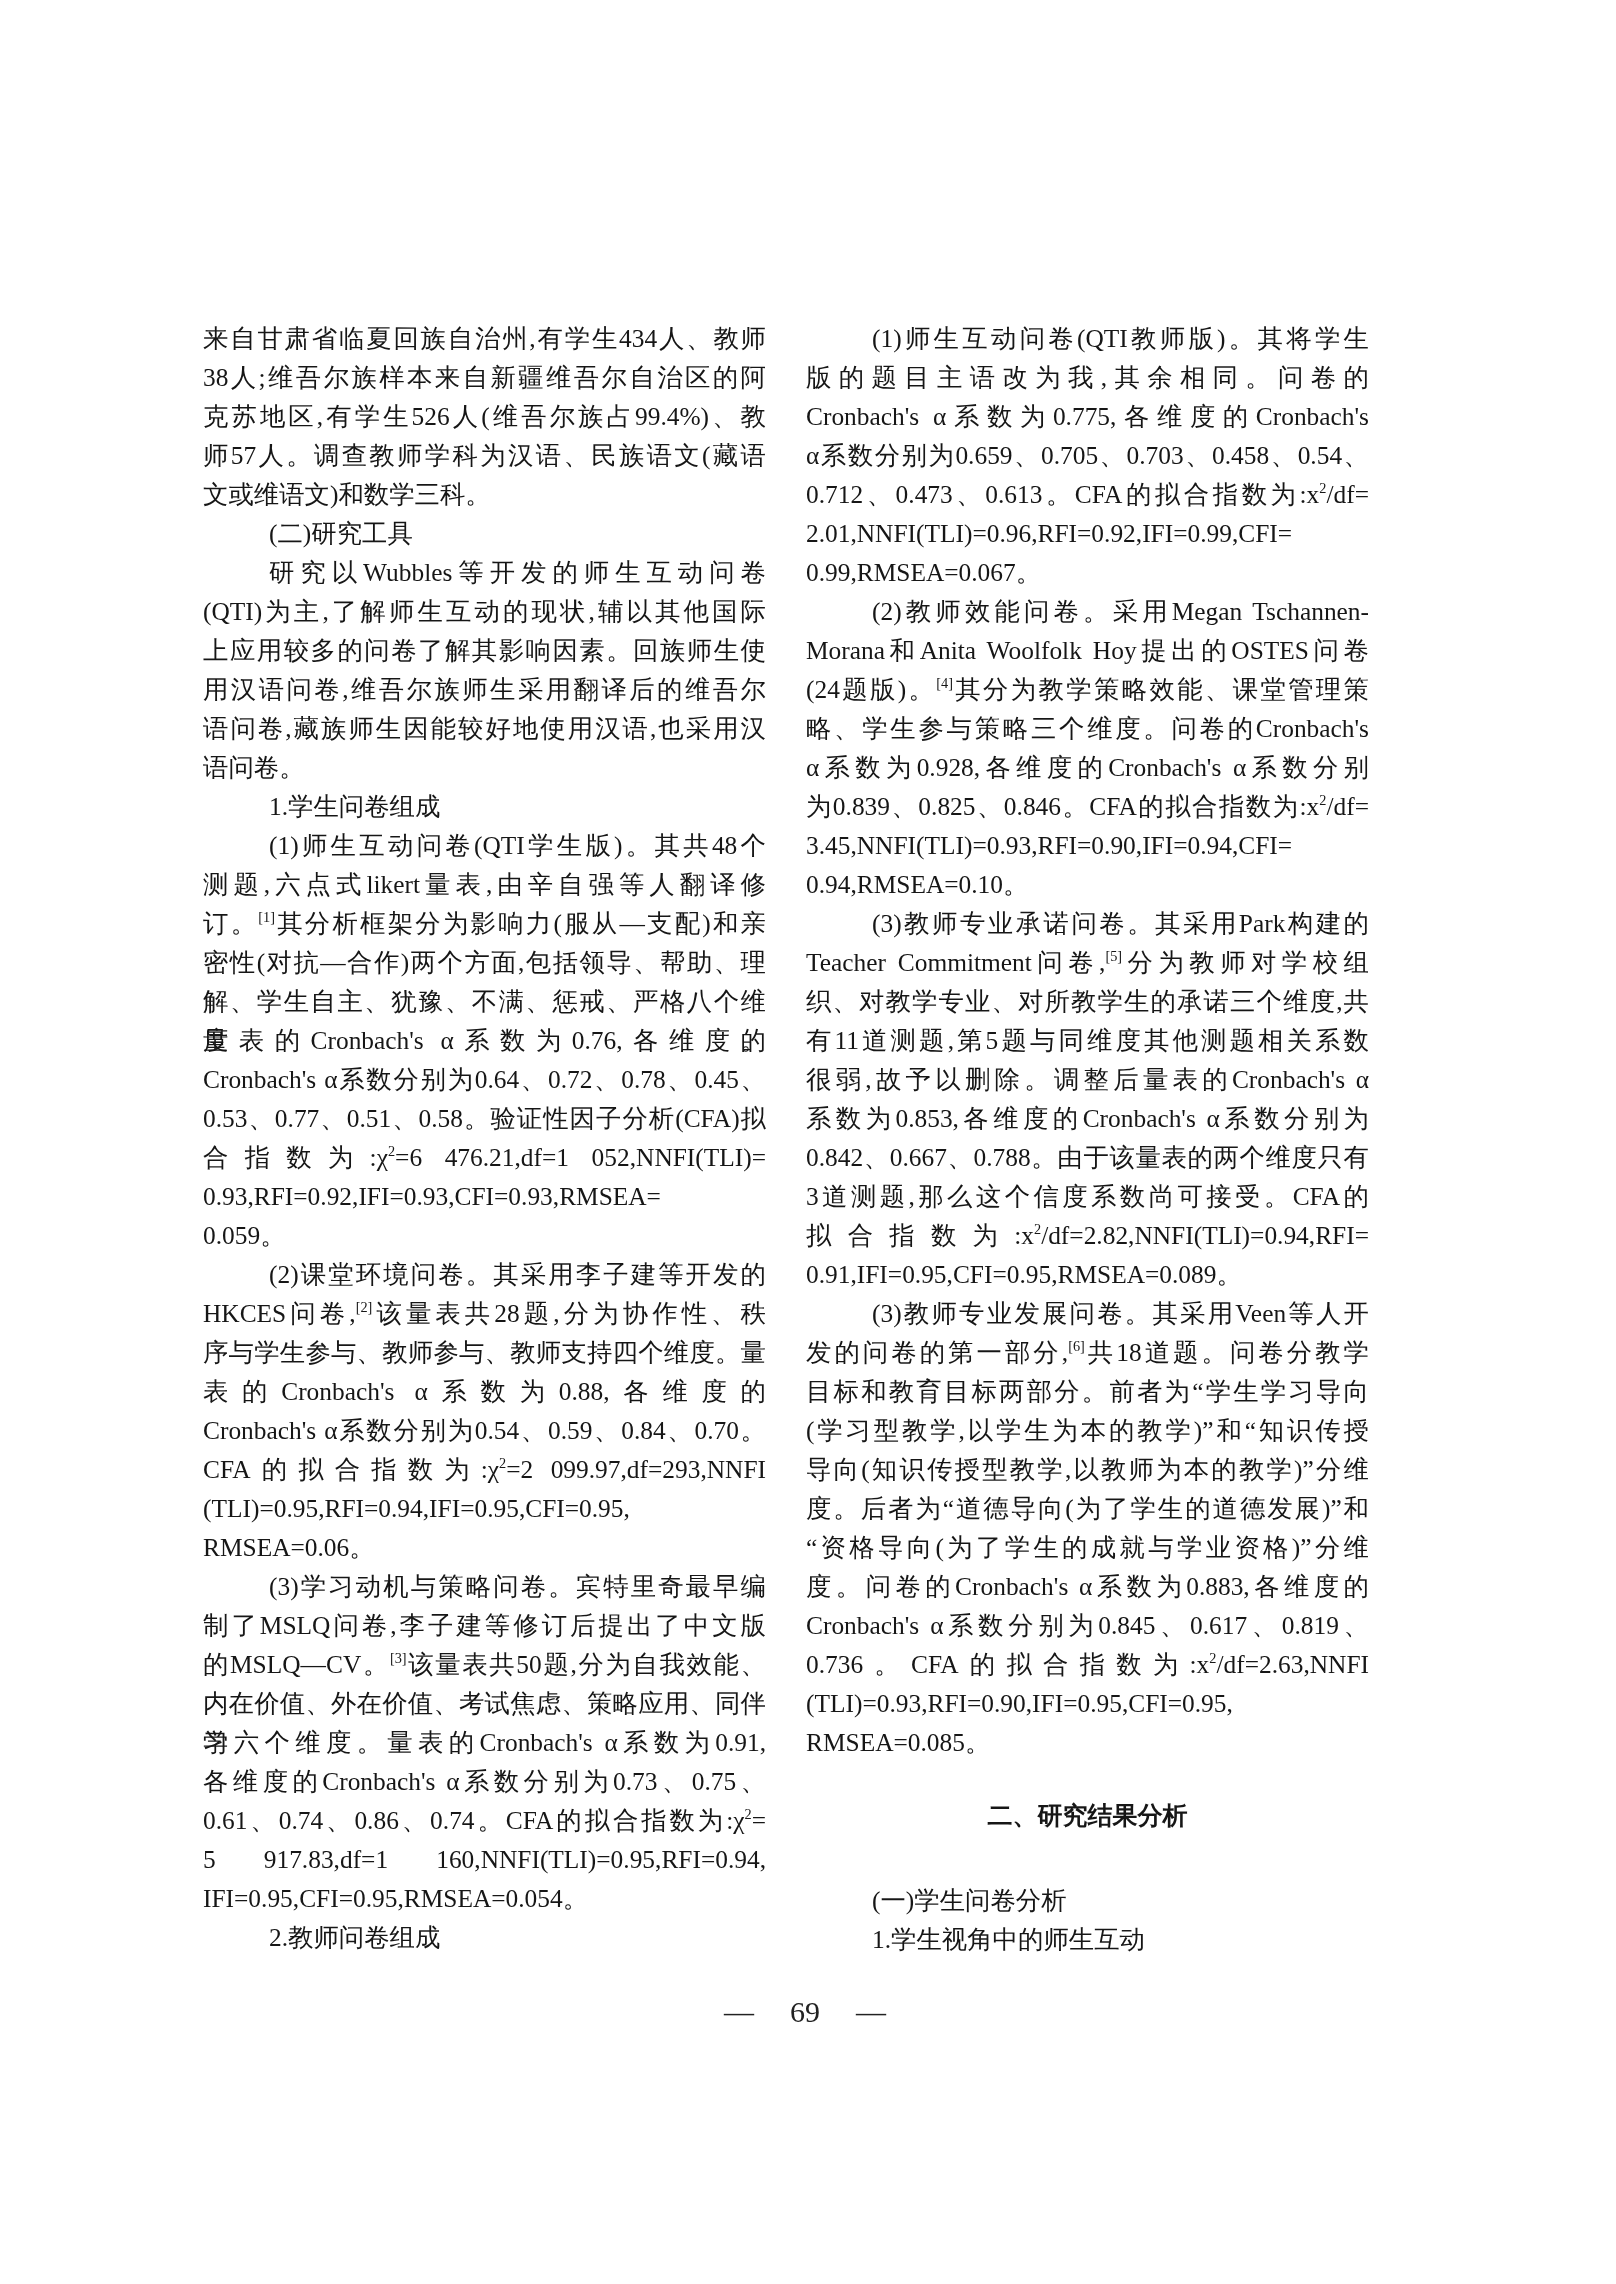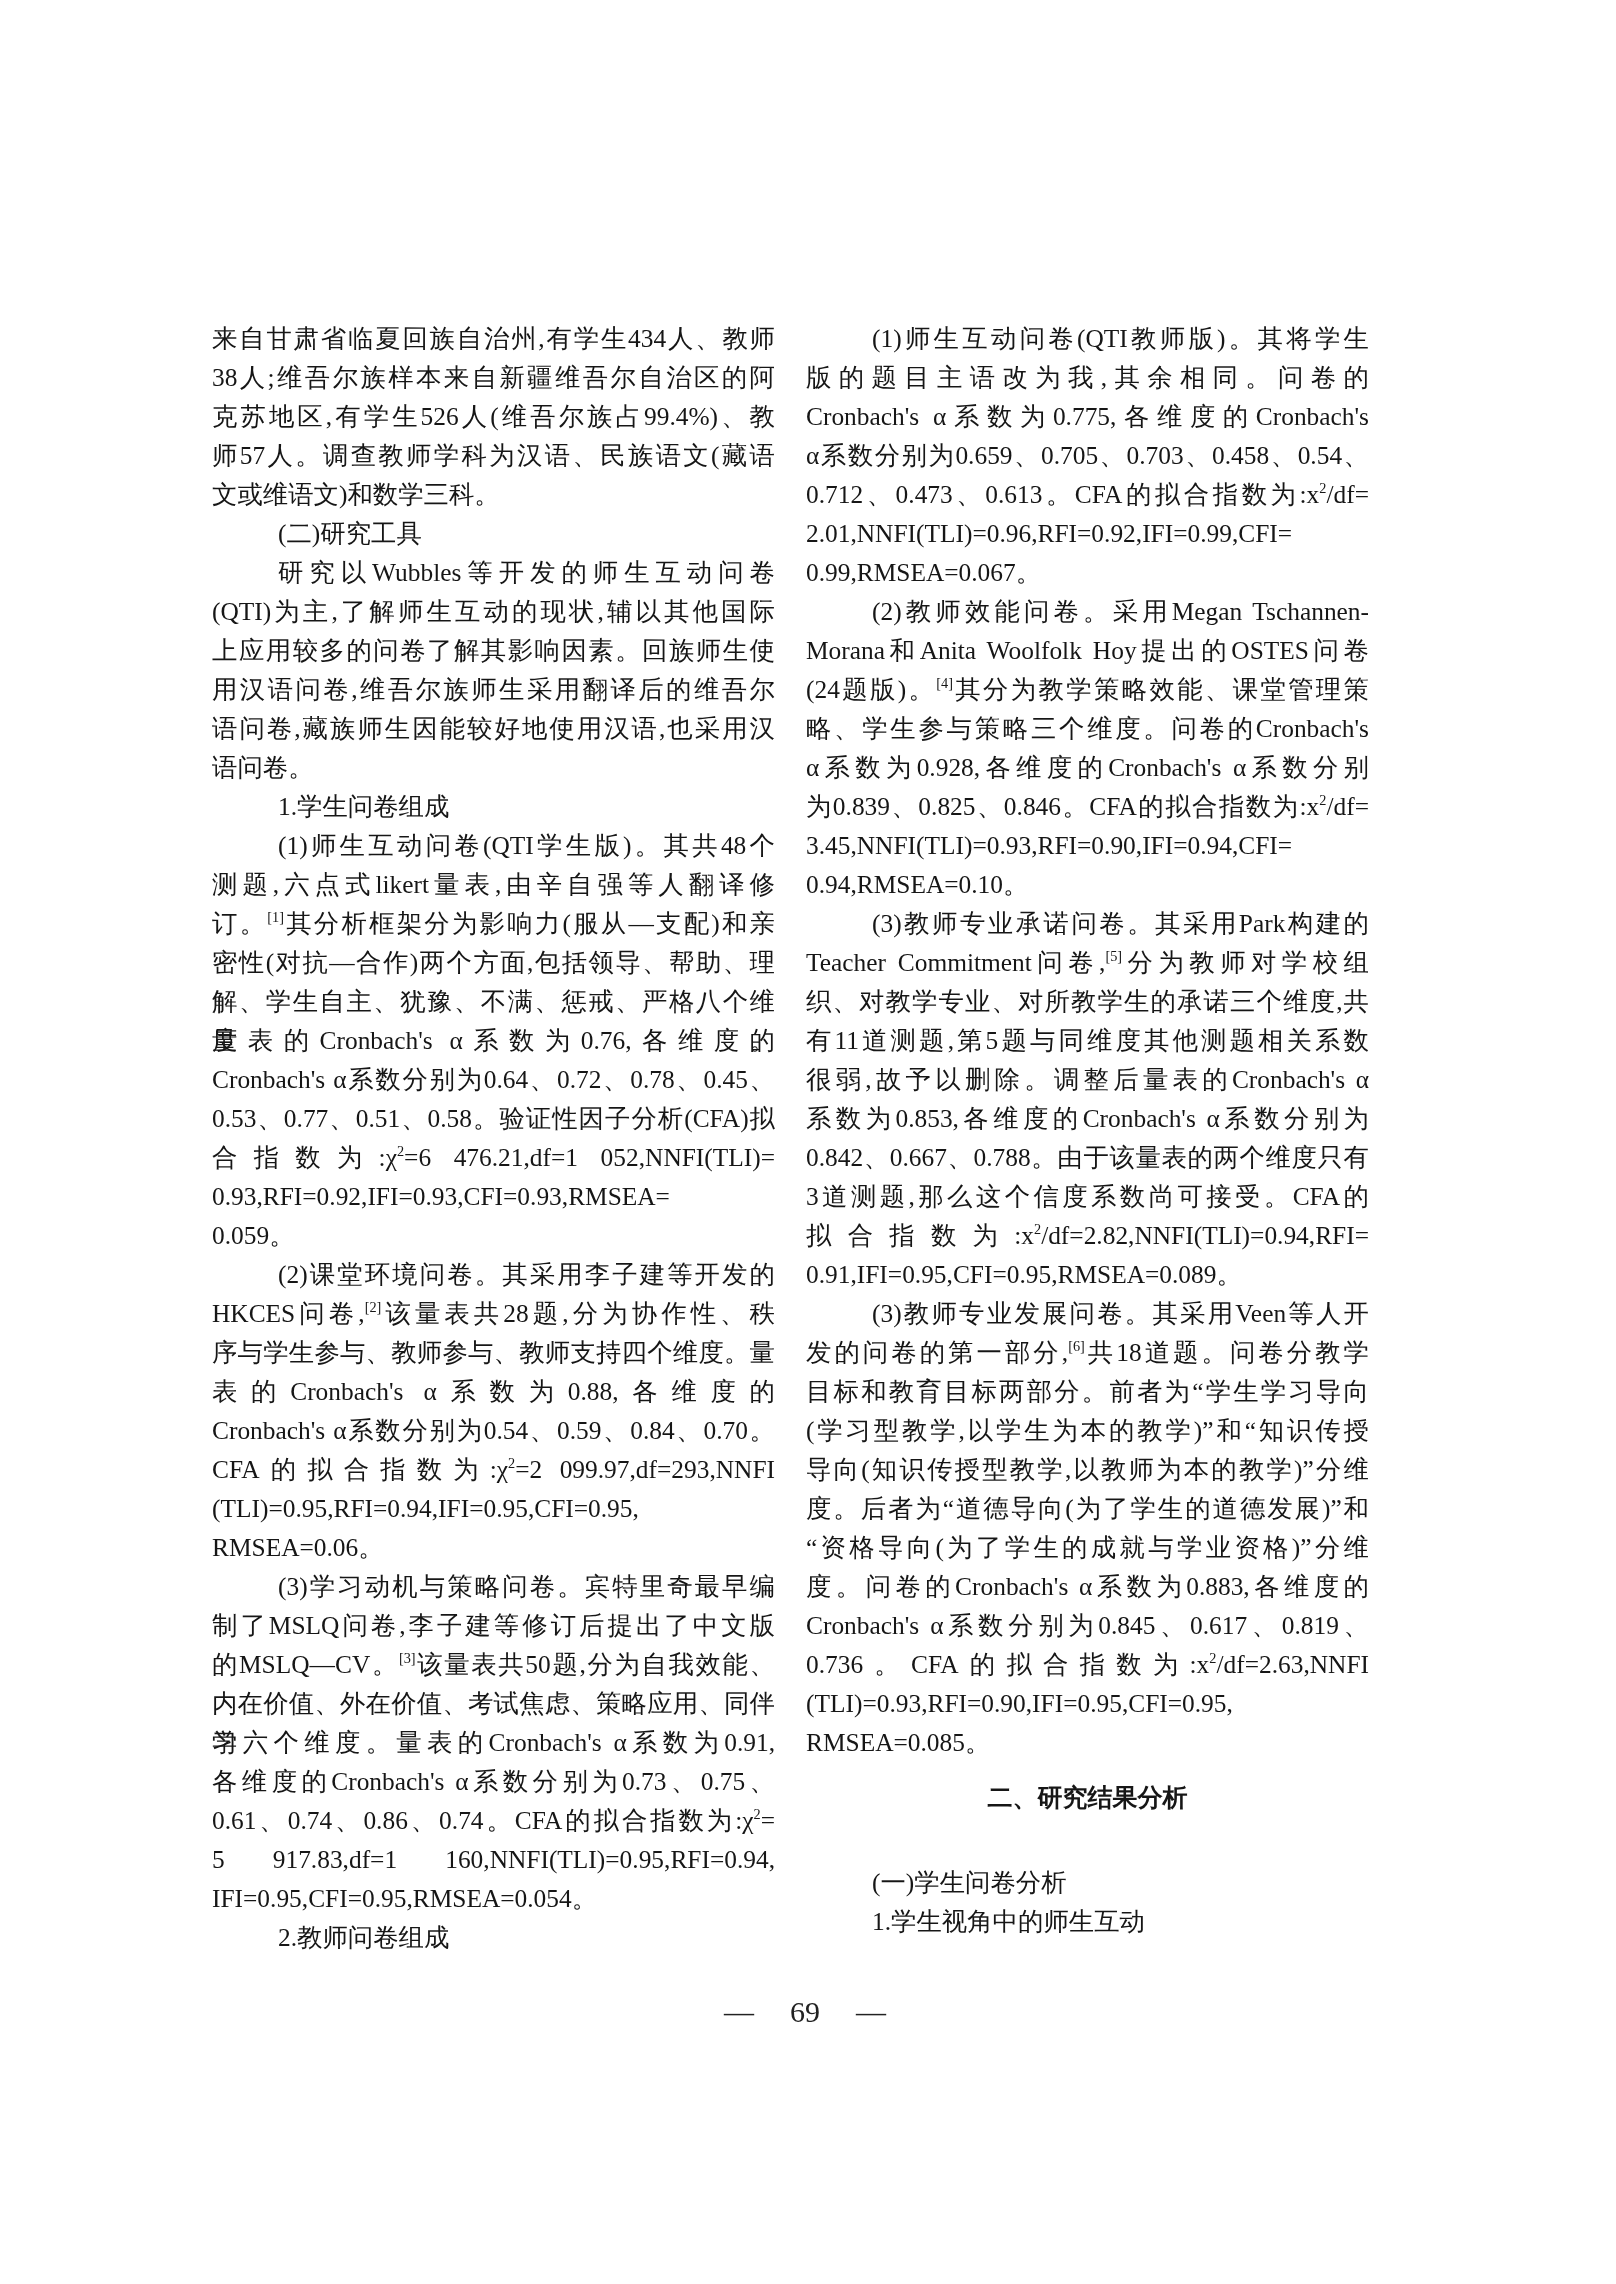--- a/index.html
+++ b/index.html
@@ -6,21 +6,21 @@
   body {
     width:1616px; height:2284px;
     background:#ffffff;
     position:relative;
     font-family:"Liberation Serif","DejaVu Serif",serif;
     color:#161616;
     overflow:hidden;
   }
   .page { position:absolute; inset:0; background:#ffffff; }
   .column { position:absolute; top:319px; width:563px; }
-  .column.left  { left:212px; }
+  .column.left  { left:203px; }
   .column.right { left:806px; }
   .line {
     font-size:25.4px;
     height:39px;
     line-height:39px;
     text-align:justify;
     text-align-last:justify;
     text-justify:inter-ideograph;
     overflow:visible;
   }
@@ -35,21 +35,21 @@
     vertical-align:10.4px;
   }
   .line.kai { }
   .line.section-heading {
     font-family:"Liberation Sans","DejaVu Sans",sans-serif;
     font-weight:bold;
     font-size:25px;
     text-align:center;
     text-align-last:center;
     text-indent:0;
-    margin-top:16px;
+    margin-top:34px;
     margin-bottom:46px;
   }
   .footer {
     position:absolute;
     top:1995px;
     left:217px;
     width:1176px;
     text-align:center;
     font-size:30px;
     color:#222;

